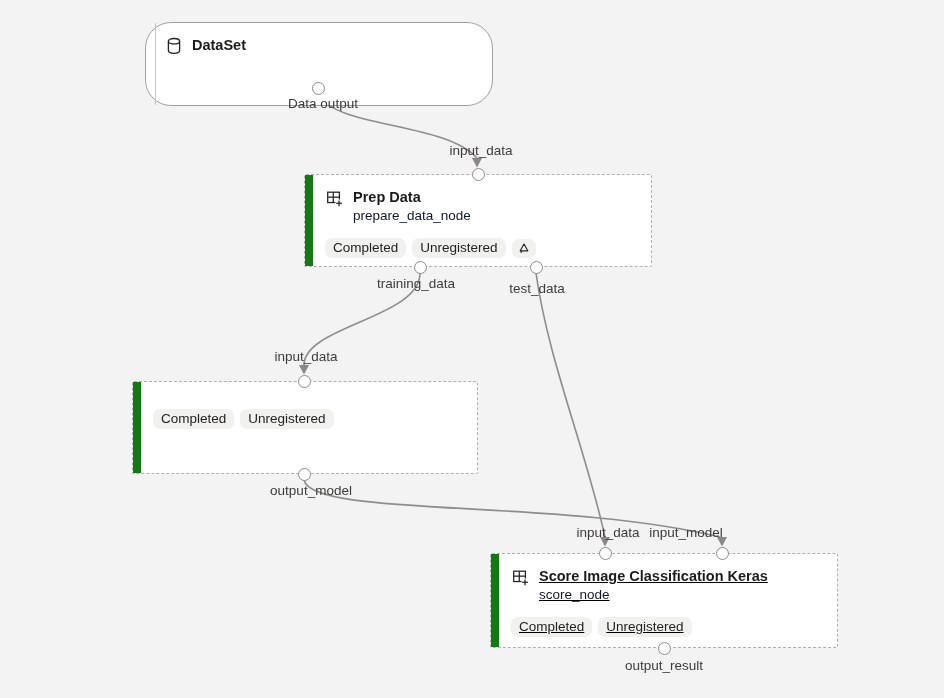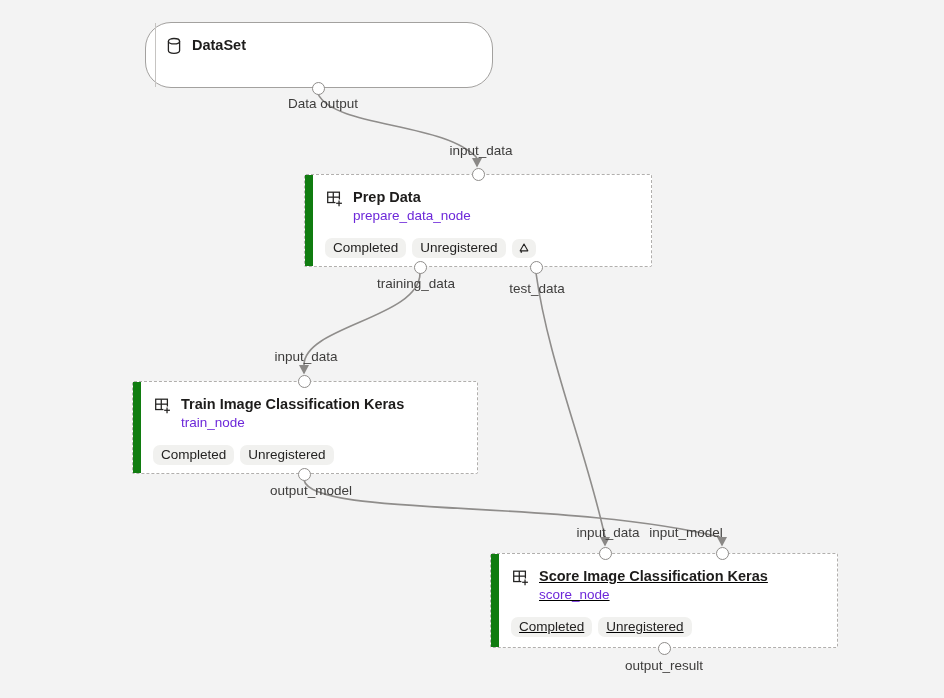--- a/index.html
+++ b/index.html
@@ -18,21 +18,21 @@
   .node{position:absolute;background:#ffffff;box-sizing:border-box;}
   .node.dataset{border:1px solid #a3a19f;border-radius:4px;}
   .node.component{border:1px dashed #b1afad;border-radius:2px;}
   .accent{position:absolute;left:0;top:0;bottom:0;width:8px;background:#107C10;}
   .ds-divider{position:absolute;left:9px;top:0;bottom:0;width:1px;background:#c6c4c2;}
   .content{position:relative;padding:13px 12px 0 20px;}
   .dataset .content{padding-top:13px;}
   .title-row{display:flex;align-items:flex-start;gap:10px;}
   .n-icon{flex:0 0 auto;display:flex;margin-top:1px;}
   .title{font-weight:bold;font-size:14.5px;line-height:18px;color:#1d1c1b;}
-  .subtitle{font-size:13.5px;line-height:17px;color:#6d28d9;margin-top:1px;}
+  .subtitle{font-size:13.5px;line-height:17px;color:#0f172a;margin-top:1px;}
   .badges{display:flex;align-items:center;gap:6px;margin-top:14px;}
   .badge{background:#f1f1ef;border-radius:7px;padding:2px 8px;font-size:13.5px;line-height:16px;color:#242322;white-space:nowrap;}
   .badge.icon-badge{padding:3px 5px;display:flex;align-items:center;}
   
   .port{position:absolute;width:13px;height:13px;border-radius:50%;
         background:#ffffff;border:1px solid #8f8d8b;box-sizing:border-box;z-index:5;}
   
   .port-label{position:absolute;transform:translateX(-50%);white-space:nowrap;
               font-size:13.5px;line-height:16px;color:#3d3c3b;z-index:1;}
 </style>
@@ -55,21 +55,21 @@
     <path class="edge" d="M318,94 C335,128 445,122 477,158"></path>
     <path class="edge" d="M420,273 C420,318 304,326 304,365"></path>
     <path class="edge" d="M536,273 C548,360 586,450 605,537"></path>
     <path class="edge" d="M304,480 C312,518 560,498 720,537"></path>
     <path class="arrow" d="M472,158 L482,158 L477,167.5 Z"></path>
     <path class="arrow" d="M299,365 L309,365 L304,374.5 Z"></path>
     <path class="arrow" d="M600,537 L610,537 L605,546.5 Z"></path>
     <path class="arrow" d="M717,537 L727,537 L722,546.5 Z"></path>
   </svg>
 
-  <div class="node dataset" style="left:145px;top:22px;width:348px;height:66px;border-radius:26px;">
+  <div class="node dataset" style="left:145px;top:22px;width:348px;height:84px;border-radius:26px;">
     <div class="ds-divider"></div>
     <div class="content">
       <div class="title-row">
         <span class="n-icon">
           <svg width="16" height="18" viewBox="0 0 16 18">
             <ellipse cx="8" cy="4.2" rx="5.6" ry="2.7" fill="none" stroke="#242322" stroke-width="1.3"></ellipse>
             <path d="M2.4 4.2 V13.6 c0 1.5 2.5 2.7 5.6 2.7 s5.6 -1.2 5.6 -2.7 V4.2" fill="none" stroke="#242322" stroke-width="1.3"></path>
           </svg>
         </span>
         <span class="title">DataSet</span>
@@ -105,36 +105,20 @@
             <path d="M5.6 10.2 l-2.4 1.2 2.6 1.4 z" fill="#242322"></path>
           </svg>
         </span>
       </div>
     </div>
   </div>
 
   <div class="node component" style="left:132px;top:381px;width:346px;height:93px;">
     <div class="accent"></div>
     <div class="content">
-      <div class="title-row">
-        <span class="n-icon">
-          <svg width="18" height="19" viewBox="0 0 20 21">
-            <rect x="3" y="3.5" width="13" height="11.5" fill="none" stroke="#242322" stroke-width="1.4"></rect>
-            <line x1="9.2" y1="3.5" x2="9.2" y2="15" stroke="#242322" stroke-width="1.4"></line>
-            <line x1="3" y1="9" x2="16" y2="9" stroke="#242322" stroke-width="1.4"></line>
-            <rect x="11.6" y="11.6" width="8.4" height="8.4" fill="#ffffff"></rect>
-            <line x1="15.6" y1="12.6" x2="15.6" y2="19" stroke="#242322" stroke-width="1.4"></line>
-            <line x1="12.4" y1="15.8" x2="18.8" y2="15.8" stroke="#242322" stroke-width="1.4"></line>
-          </svg>
-        </span>
-        <span>
-          <div class="title">Train Image Classification Keras</div>
-          <div class="subtitle">train_node</div>
-        </span>
-      </div>
       <div class="badges">
         <span class="badge">Completed</span>
         <span class="badge">Unregistered</span>
       </div>
     </div>
   </div>
 
   <div class="node component" style="left:490px;top:553px;width:348px;height:95px;text-decoration:underline;">
     <div class="accent"></div>
     <div class="content">

